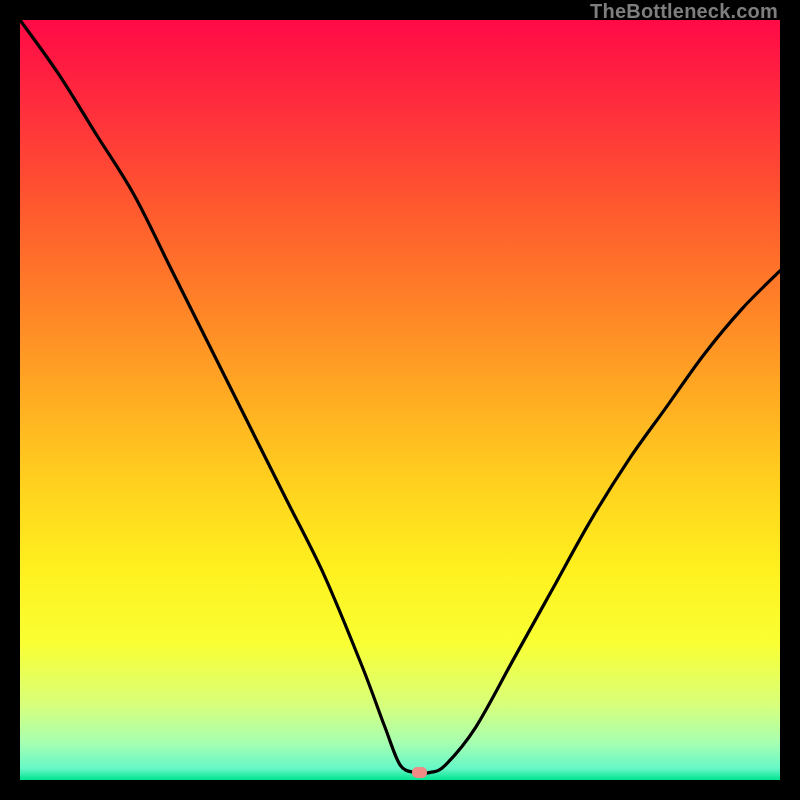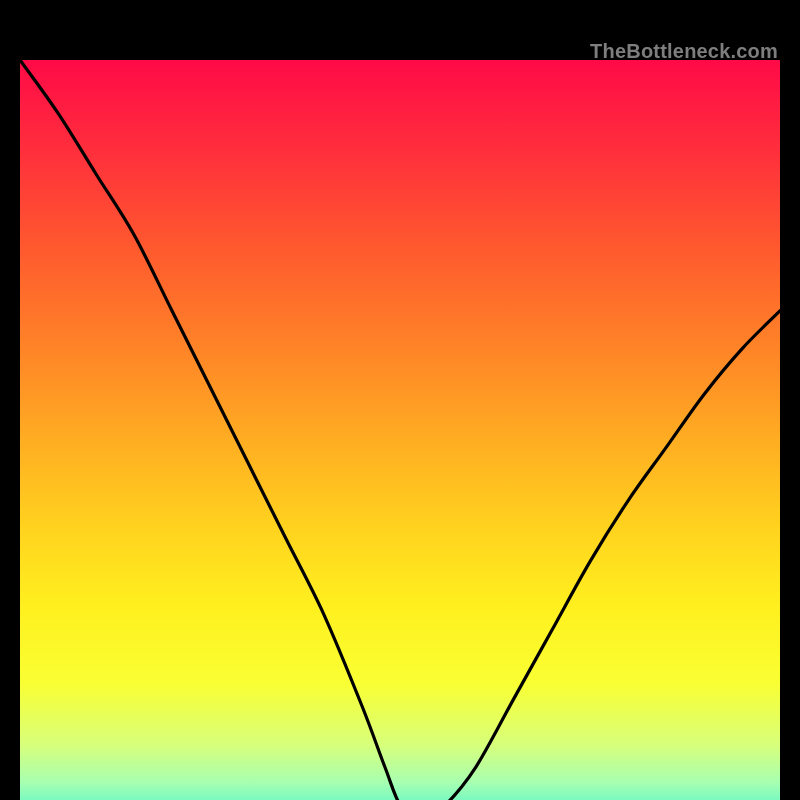--- a/index.html
+++ b/index.html
@@ -10,21 +10,20 @@
     background: #000;
     overflow: hidden;
   }
   .frame {
     position: absolute;
     left: 0;
     top: 0;
     width: 800px;
     height: 624px;
     background: #000;
-    margin-top: 40px;
   }
   .plot-area {
     position: absolute;
     left: 20px;
     top: 20px;
     width: 760px;
     height: 760px;
     overflow: hidden;
   }
   .gradient-bg {

